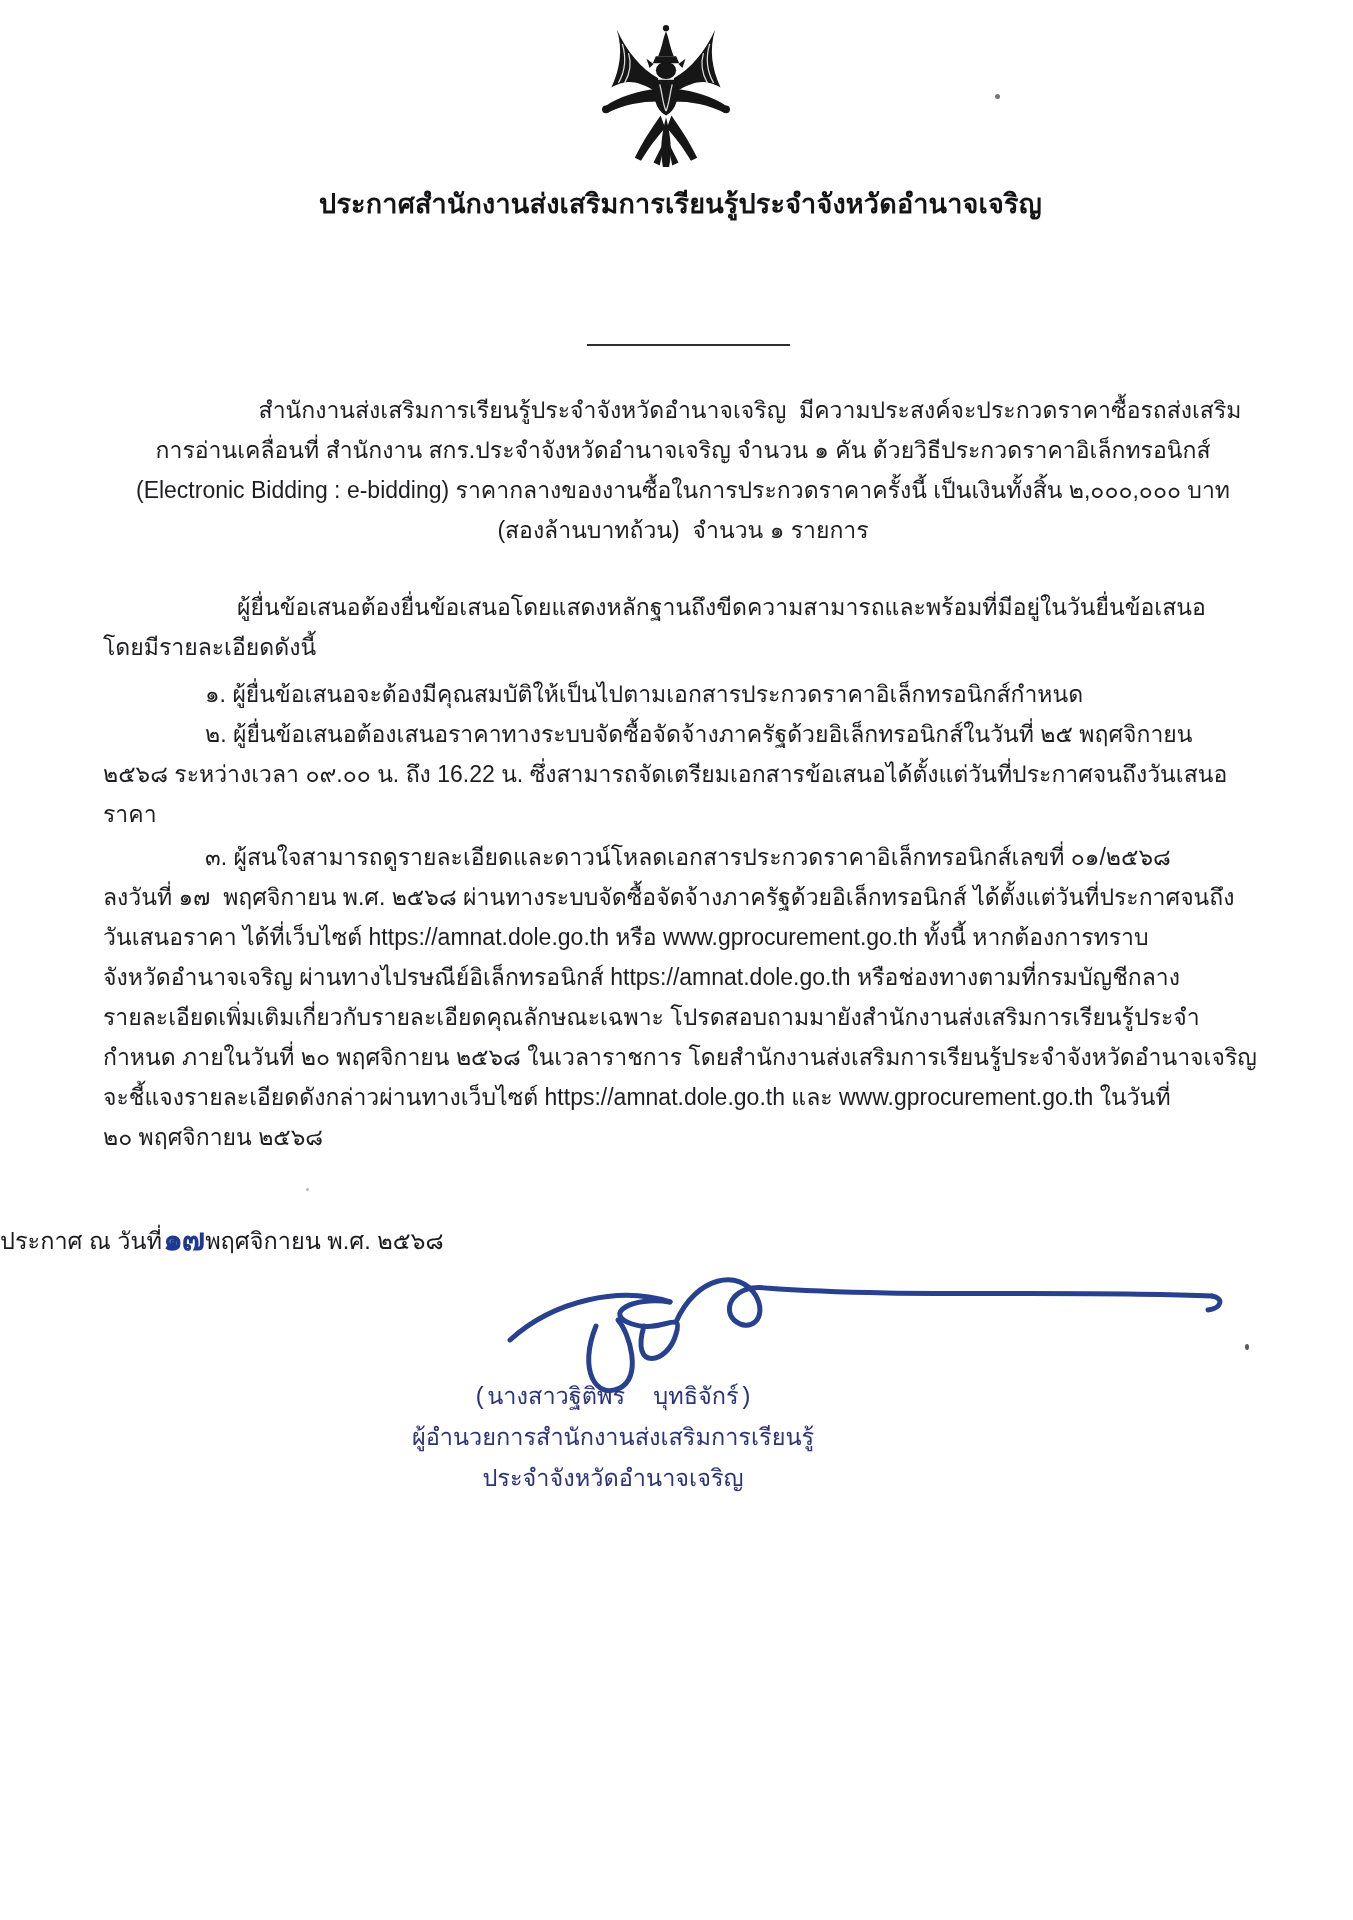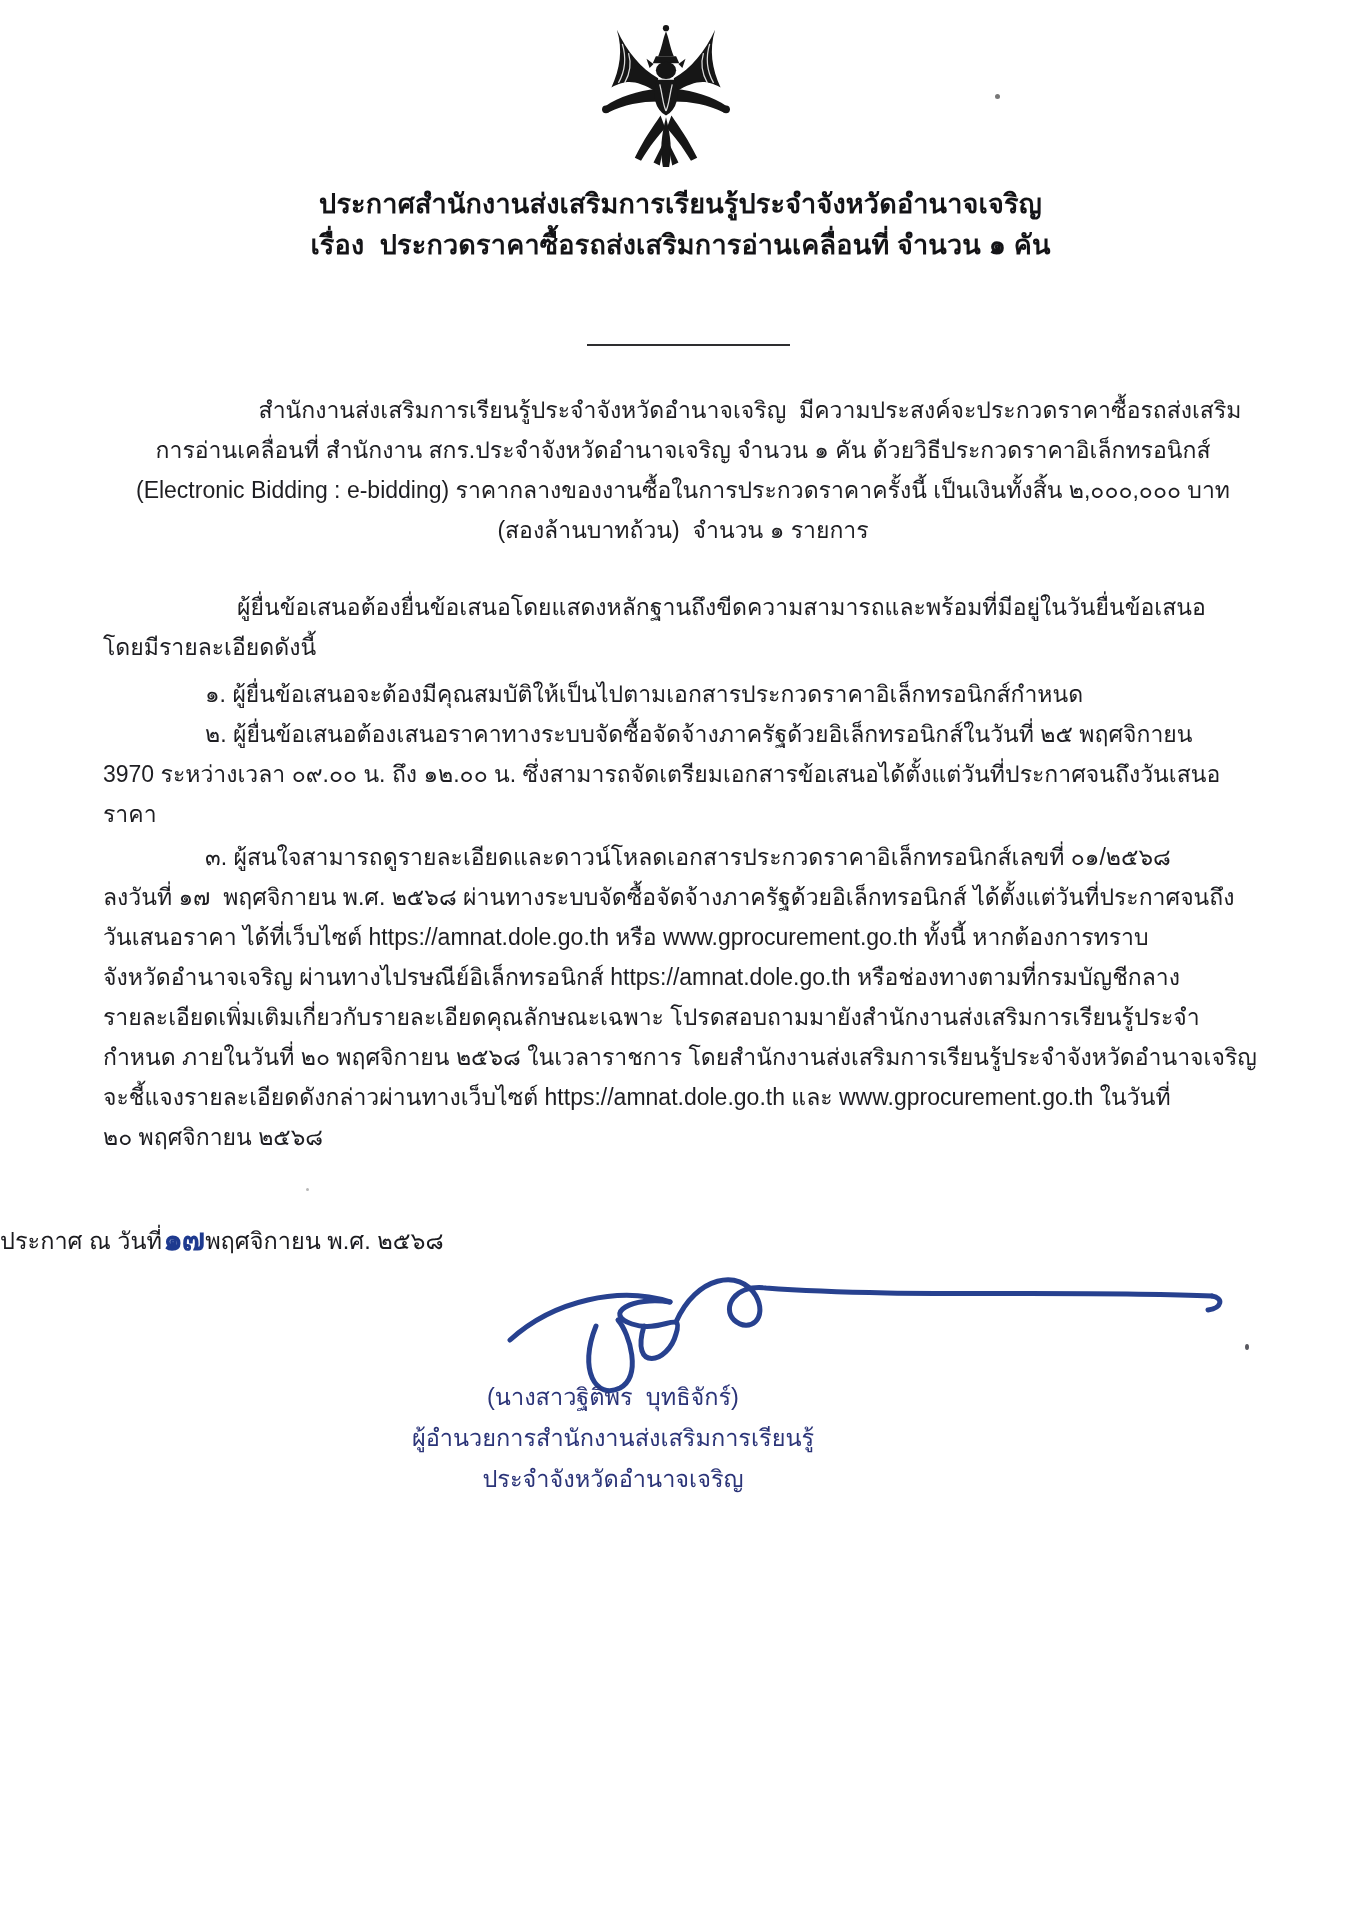--- a/index.html
+++ b/index.html
@@ -34,20 +34,21 @@
     font-size:23.5px;line-height:40px;white-space:pre;color:#1b1b1f;
   }
   .handwritten-date{
     color:#1e3a8f;font-weight:bold;font-size:31px;
     position:relative;top:1px;margin:0 1px;letter-spacing:-1px;
   }
   .signature-wrap{position:absolute;left:468px;top:1260px;width:800px;height:150px;}
   .name-block{
     position:absolute;top:1377px;left:363px;width:500px;text-align:center;
     color:#2b3478;
+    font-family:Liberation Mono, monospace;
   }
   .name-line{font-size:23.5px;line-height:41px;white-space:pre;}
   .speck{position:absolute;border-radius:50%;background:#4a4a4a;}
   .speck-1{left:995px;top:94px;width:5px;height:5px;opacity:.75;}
   .speck-2{left:1245px;top:1344px;width:4px;height:6px;opacity:.8;background:#2f2f38;}
   .speck-3{left:306px;top:1188px;width:3px;height:3px;opacity:.4;}
 </style>
 </head>
 <body>
 
@@ -86,21 +87,20 @@
       <path d="M52 40 C56 54 54 66 47 78"></path>
       <path d="M156 28 C150 48 153 64 161 78"></path>
       <path d="M148 40 C144 54 146 66 153 78"></path>
       <path d="M92 80 C96 96 96 106 100 114"></path>
       <path d="M108 80 C104 96 104 106 100 114"></path>
     </g>
   </svg>
 
   <div class="title-block">
     <div class="title-line">ประกาศสำนักงานส่งเสริมการเรียนรู้ประจำจังหวัดอำนาจเจริญ</div>
-    <div class="title-line">เรื่อง  ประกวดราคาซื้อรถส่งเสริมการอ่านเคลื่อนที่ จำนวน ๑ คัน</div>
   </div>
   <div class="separator"></div>
 
   <div class="tblock p1">
     <div class="tline ind-para">สำนักงานส่งเสริมการเรียนรู้ประจำจังหวัดอำนาจเจริญ  มีความประสงค์จะประกวดราคาซื้อรถส่งเสริม</div>
     <div class="tline">การอ่านเคลื่อนที่ สำนักงาน สกร.ประจำจังหวัดอำนาจเจริญ จำนวน ๑ คัน ด้วยวิธีประกวดราคาอิเล็กทรอนิกส์</div>
     <div class="tline">(Electronic Bidding : e-bidding) ราคากลางของงานซื้อในการประกวดราคาครั้งนี้ เป็นเงินทั้งสิ้น ๒,๐๐๐,๐๐๐ บาท</div>
     <div class="tline">(สองล้านบาทถ้วน)  จำนวน ๑ รายการ</div>
   </div>
 
@@ -108,21 +108,21 @@
     <div class="tline ind-para">ผู้ยื่นข้อเสนอต้องยื่นข้อเสนอโดยแสดงหลักฐานถึงขีดความสามารถและพร้อมที่มีอยู่ในวันยื่นข้อเสนอ</div>
     <div class="tline">โดยมีรายละเอียดดังนี้</div>
   </div>
 
   <div class="tblock it1">
     <div class="tline ind-item">๑. ผู้ยื่นข้อเสนอจะต้องมีคุณสมบัติให้เป็นไปตามเอกสารประกวดราคาอิเล็กทรอนิกส์กำหนด</div>
   </div>
 
   <div class="tblock it2">
     <div class="tline ind-item">๒. ผู้ยื่นข้อเสนอต้องเสนอราคาทางระบบจัดซื้อจัดจ้างภาครัฐด้วยอิเล็กทรอนิกส์ในวันที่ ๒๕ พฤศจิกายน</div>
-    <div class="tline">3970 ระหว่างเวลา ๐๙.๐๐ น. ถึง ๑๒.๐๐ น. ซึ่งสามารถจัดเตรียมเอกสารข้อเสนอได้ตั้งแต่วันที่ประกาศจนถึงวันเสนอ</div>
+    <div class="tline">๒๕๖๘ ระหว่างเวลา ๐๙.๐๐ น. ถึง 16.22 น. ซึ่งสามารถจัดเตรียมเอกสารข้อเสนอได้ตั้งแต่วันที่ประกาศจนถึงวันเสนอ</div>
     <div class="tline">ราคา</div>
   </div>
 
   <div class="tblock it3">
     <div class="tline ind-item">๓. ผู้สนใจสามารถดูรายละเอียดและดาวน์โหลดเอกสารประกวดราคาอิเล็กทรอนิกส์เลขที่ ๐๑/๒๕๖๘</div>
     <div class="tline">ลงวันที่ ๑๗  พฤศจิกายน พ.ศ. ๒๕๖๘ ผ่านทางระบบจัดซื้อจัดจ้างภาครัฐด้วยอิเล็กทรอนิกส์ ได้ตั้งแต่วันที่ประกาศจนถึง</div>
     <div class="tline">วันเสนอราคา ได้ที่เว็บไซต์ https://amnat.dole.go.th หรือ www.gprocurement.go.th ทั้งนี้ หากต้องการทราบ</div>
     <div class="tline">จังหวัดอำนาจเจริญ ผ่านทางไปรษณีย์อิเล็กทรอนิกส์ https://amnat.dole.go.th หรือช่องทางตามที่กรมบัญชีกลาง</div>
     <div class="tline">รายละเอียดเพิ่มเติมเกี่ยวกับรายละเอียดคุณลักษณะเฉพาะ โปรดสอบถามมายังสำนักงานส่งเสริมการเรียนรู้ประจำ</div>
     <div class="tline">กำหนด ภายในวันที่ ๒๐ พฤศจิกายน ๒๕๖๘ ในเวลาราชการ โดยสำนักงานส่งเสริมการเรียนรู้ประจำจังหวัดอำนาจเจริญ</div>

